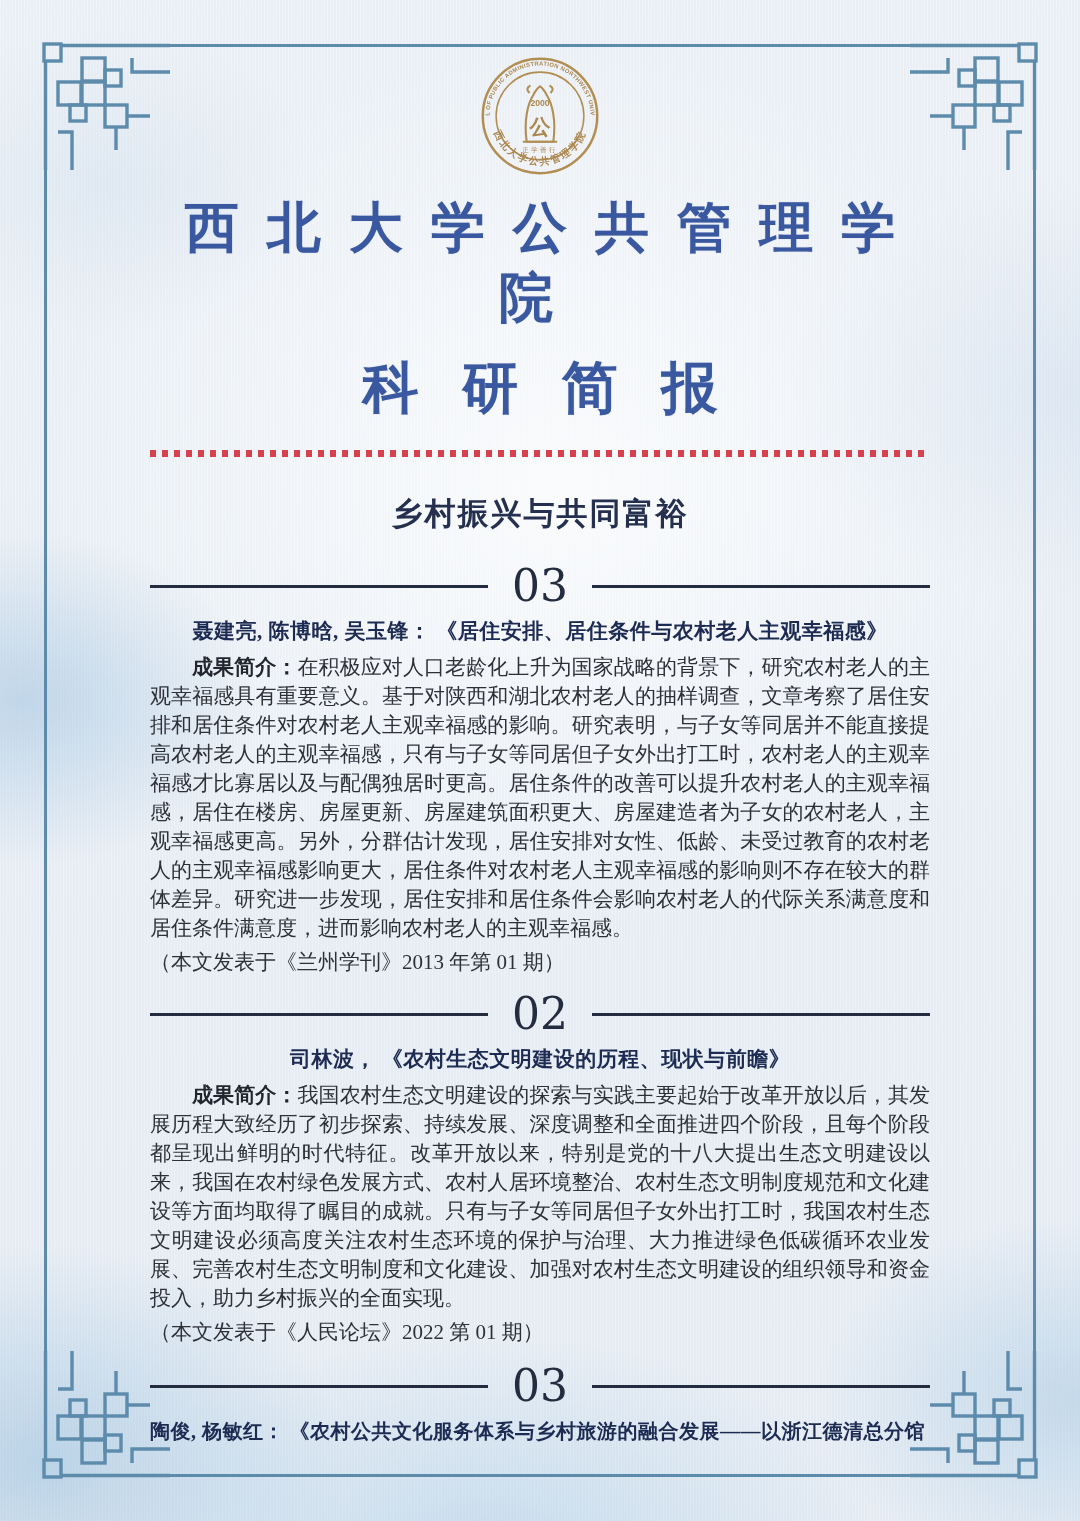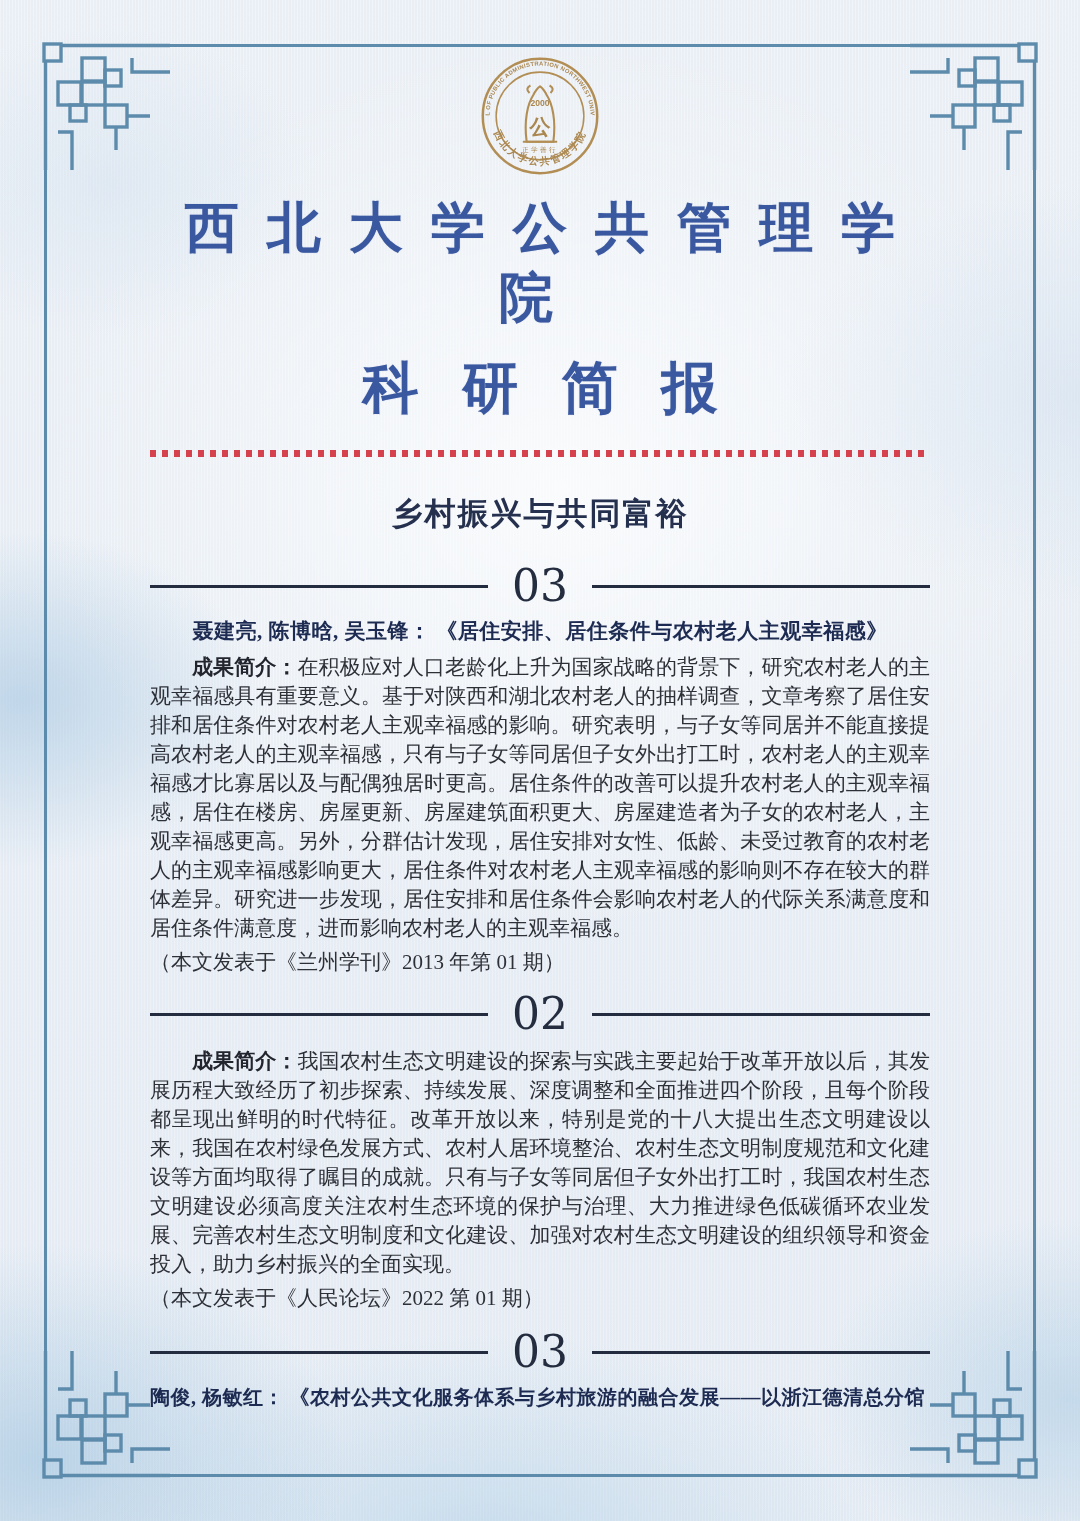--- a/index.html
+++ b/index.html
@@ -189,20 +189,21 @@
     </div>
     <div class="article-title">聂建亮, 陈博晗, 吴玉锋： 《居住安排、居住条件与农村老人主观幸福感》</div>
     <p class="article-body"><b>成果简介：</b><span>在积极应对人口老龄化上升为国家战略的背景下，研究农村老人的主观幸福感具有重要意义。基于对陕西和湖北农村老人的抽样调查，文章考察了居住安排和居住条件对农村老人主观幸福感的影响。研究表明，与子女等同居并不能直接提高农村老人的主观幸福感，只有与子女等同居但子女外出打工时，农村老人的主观幸福感才比寡居以及与配偶独居时更高。居住条件的改善可以提升农村老人的主观幸福感，居住在楼房、房屋更新、房屋建筑面积更大、房屋建造者为子女的农村老人，主观幸福感更高。另外，分群估计发现，居住安排对女性、低龄、未受过教育的农村老人的主观幸福感影响更大，居住条件对农村老人主观幸福感的影响则不存在较大的群体差异。研究进一步发现，居住安排和居住条件会影响农村老人的代际关系满意度和居住条件满意度，进而影响农村老人的主观幸福感。</span></p>
     <div class="pub-note">（本文发表于《兰州学刊》2013 年第 01 期）</div>
 
     <div class="divider" style="margin-top:12px;">
       <div class="rule"></div>
       <div class="num">02</div>
       <div class="rule"></div>
     </div>
+    <div class="article-title">司林波， 《农村生态文明建设的历程、现状与前瞻》</div>
     <p class="article-body"><b>成果简介：</b><span>我国农村生态文明建设的探索与实践主要起始于改革开放以后，其发展历程大致经历了初步探索、持续发展、深度调整和全面推进四个阶段，且每个阶段都呈现出鲜明的时代特征。改革开放以来，特别是党的十八大提出生态文明建设以来，我国在农村绿色发展方式、农村人居环境整治、农村生态文明制度规范和文化建设等方面均取得了瞩目的成就。只有与子女等同居但子女外出打工时，我国农村生态文明建设必须高度关注农村生态环境的保护与治理、大力推进绿色低碳循环农业发展、完善农村生态文明制度和文化建设、加强对农村生态文明建设的组织领导和资金投入，助力乡村振兴的全面实现。</span></p>
     <div class="pub-note">（本文发表于《人民论坛》2022 第 01 期）</div>
 
     <div class="divider" style="margin-top:14px;justify-content:center;">
       <div class="rule"></div>
       <div class="num">03</div>
       <div class="rule"></div>
     </div>
     <div class="article-title clip">陶俊, 杨敏红： 《农村公共文化服务体系与乡村旅游的融合发展——以浙江德清总分馆</div>
 

